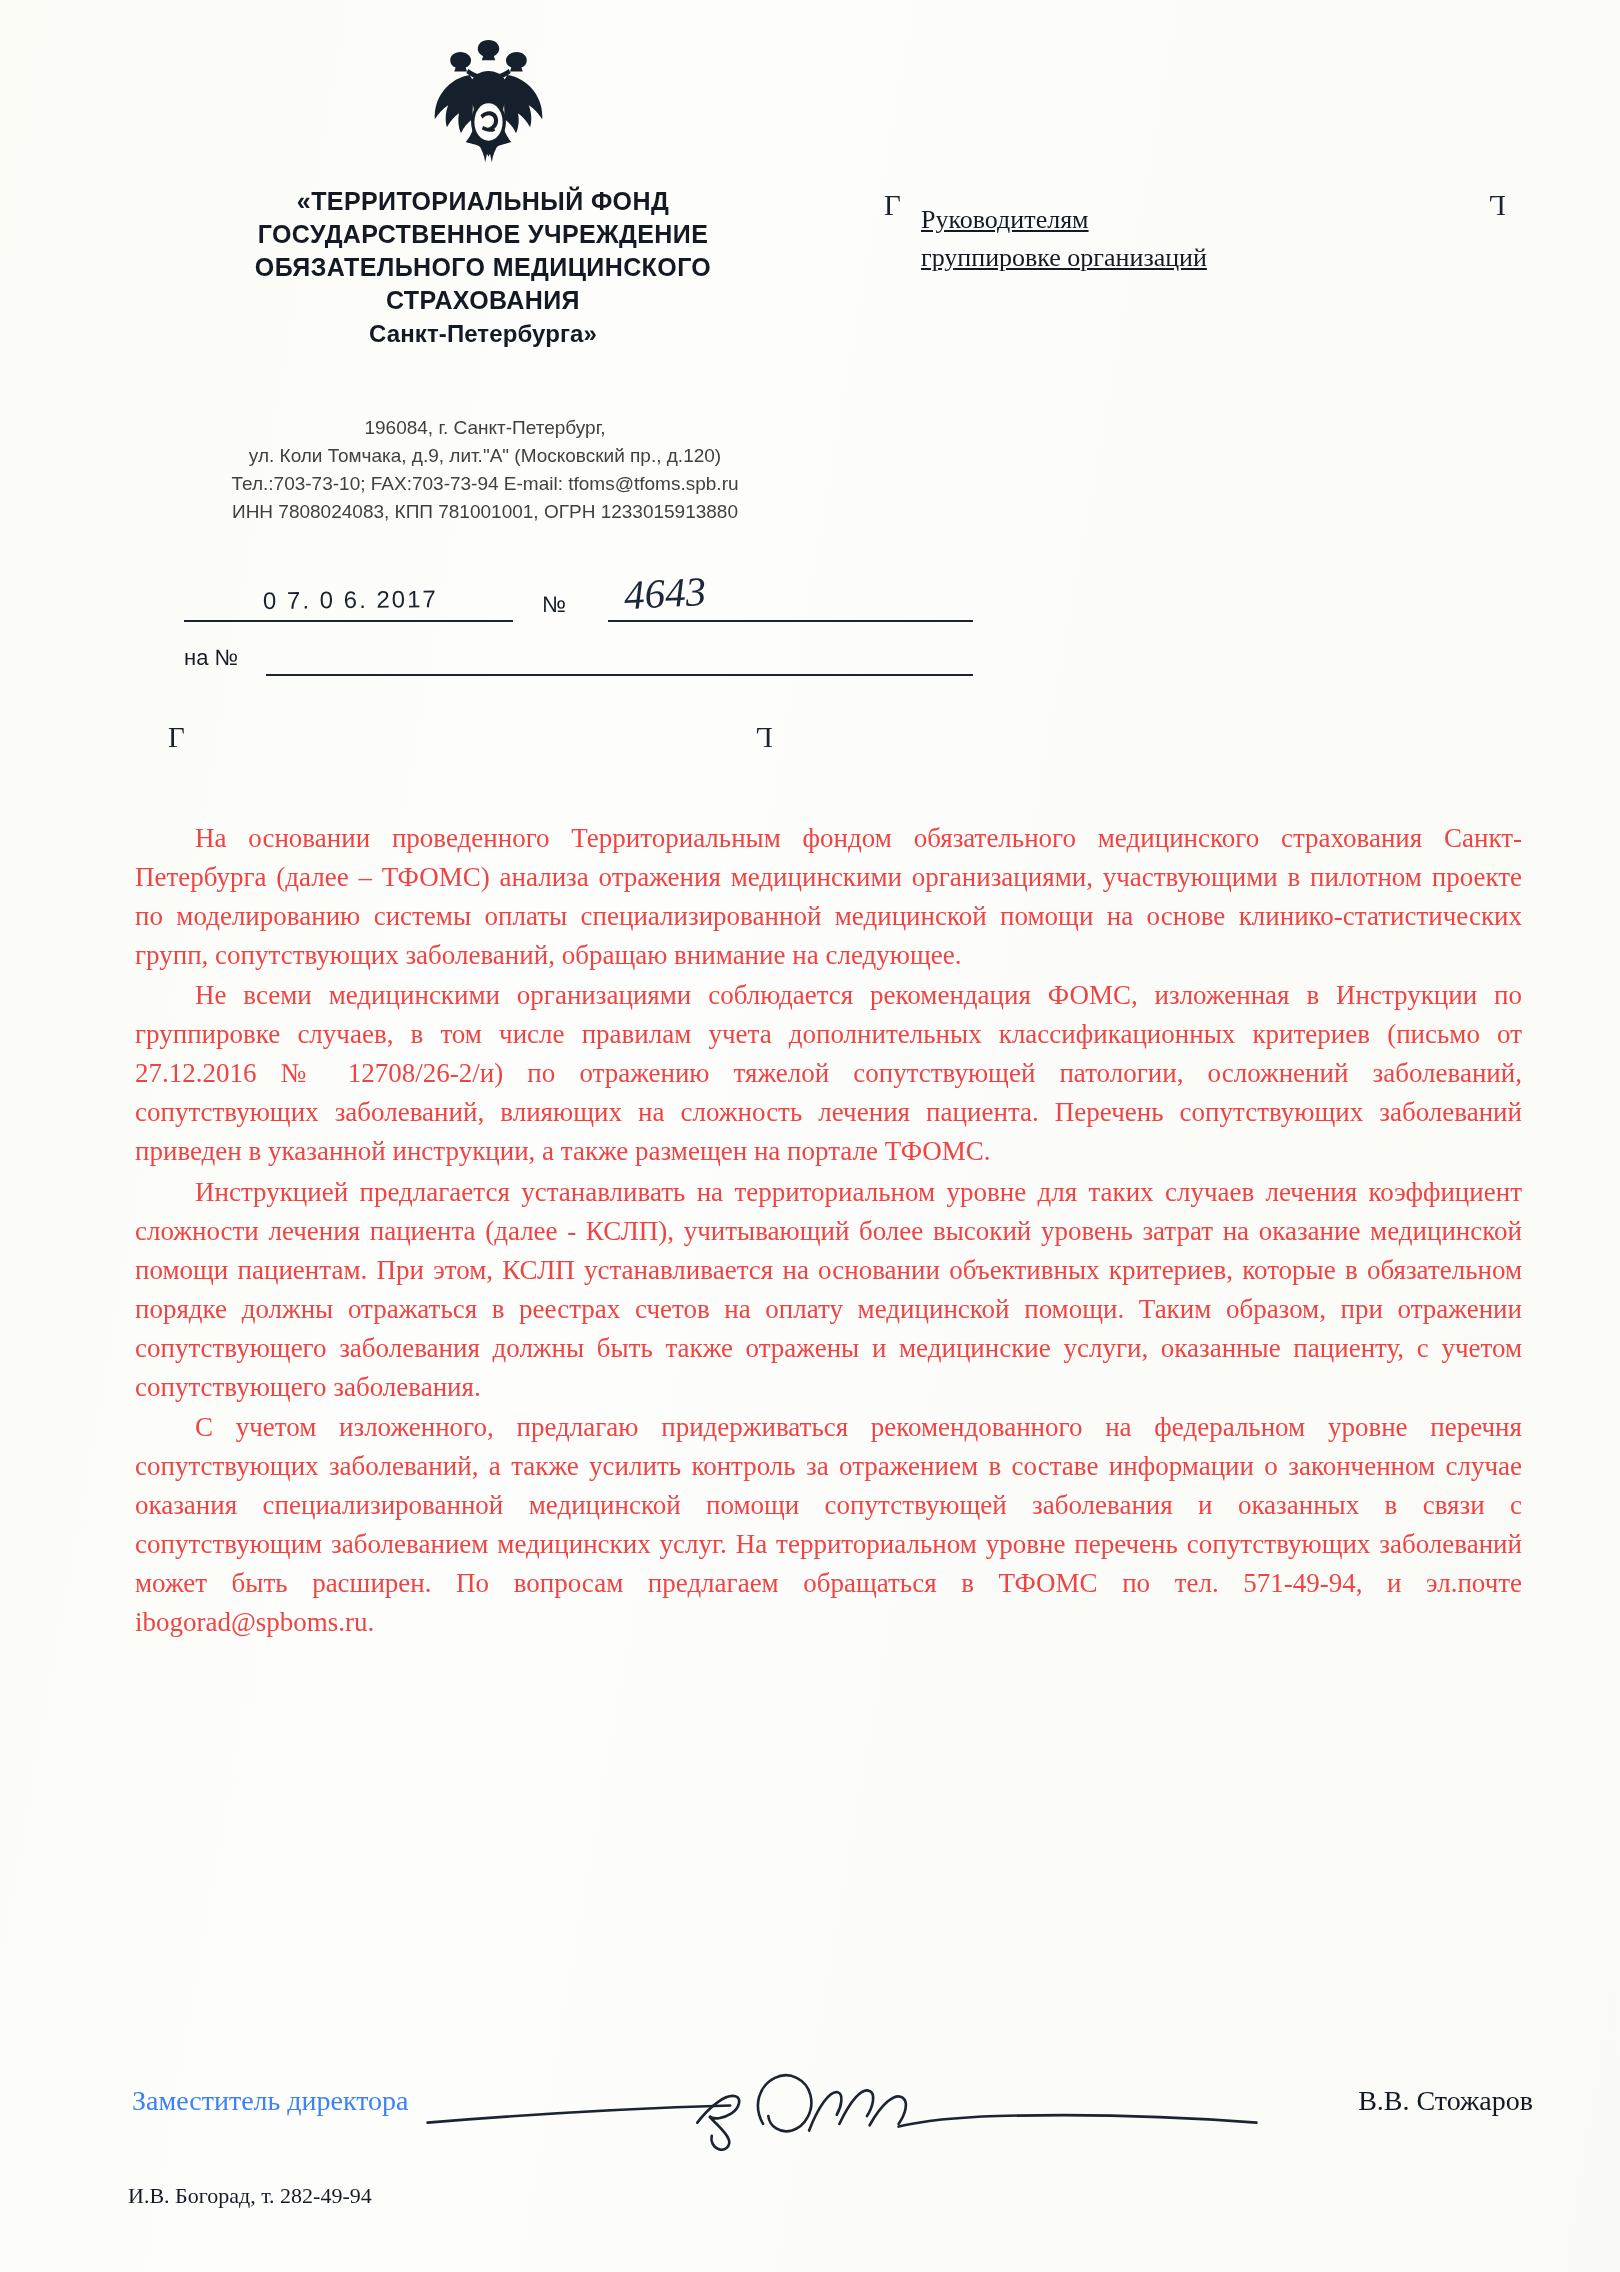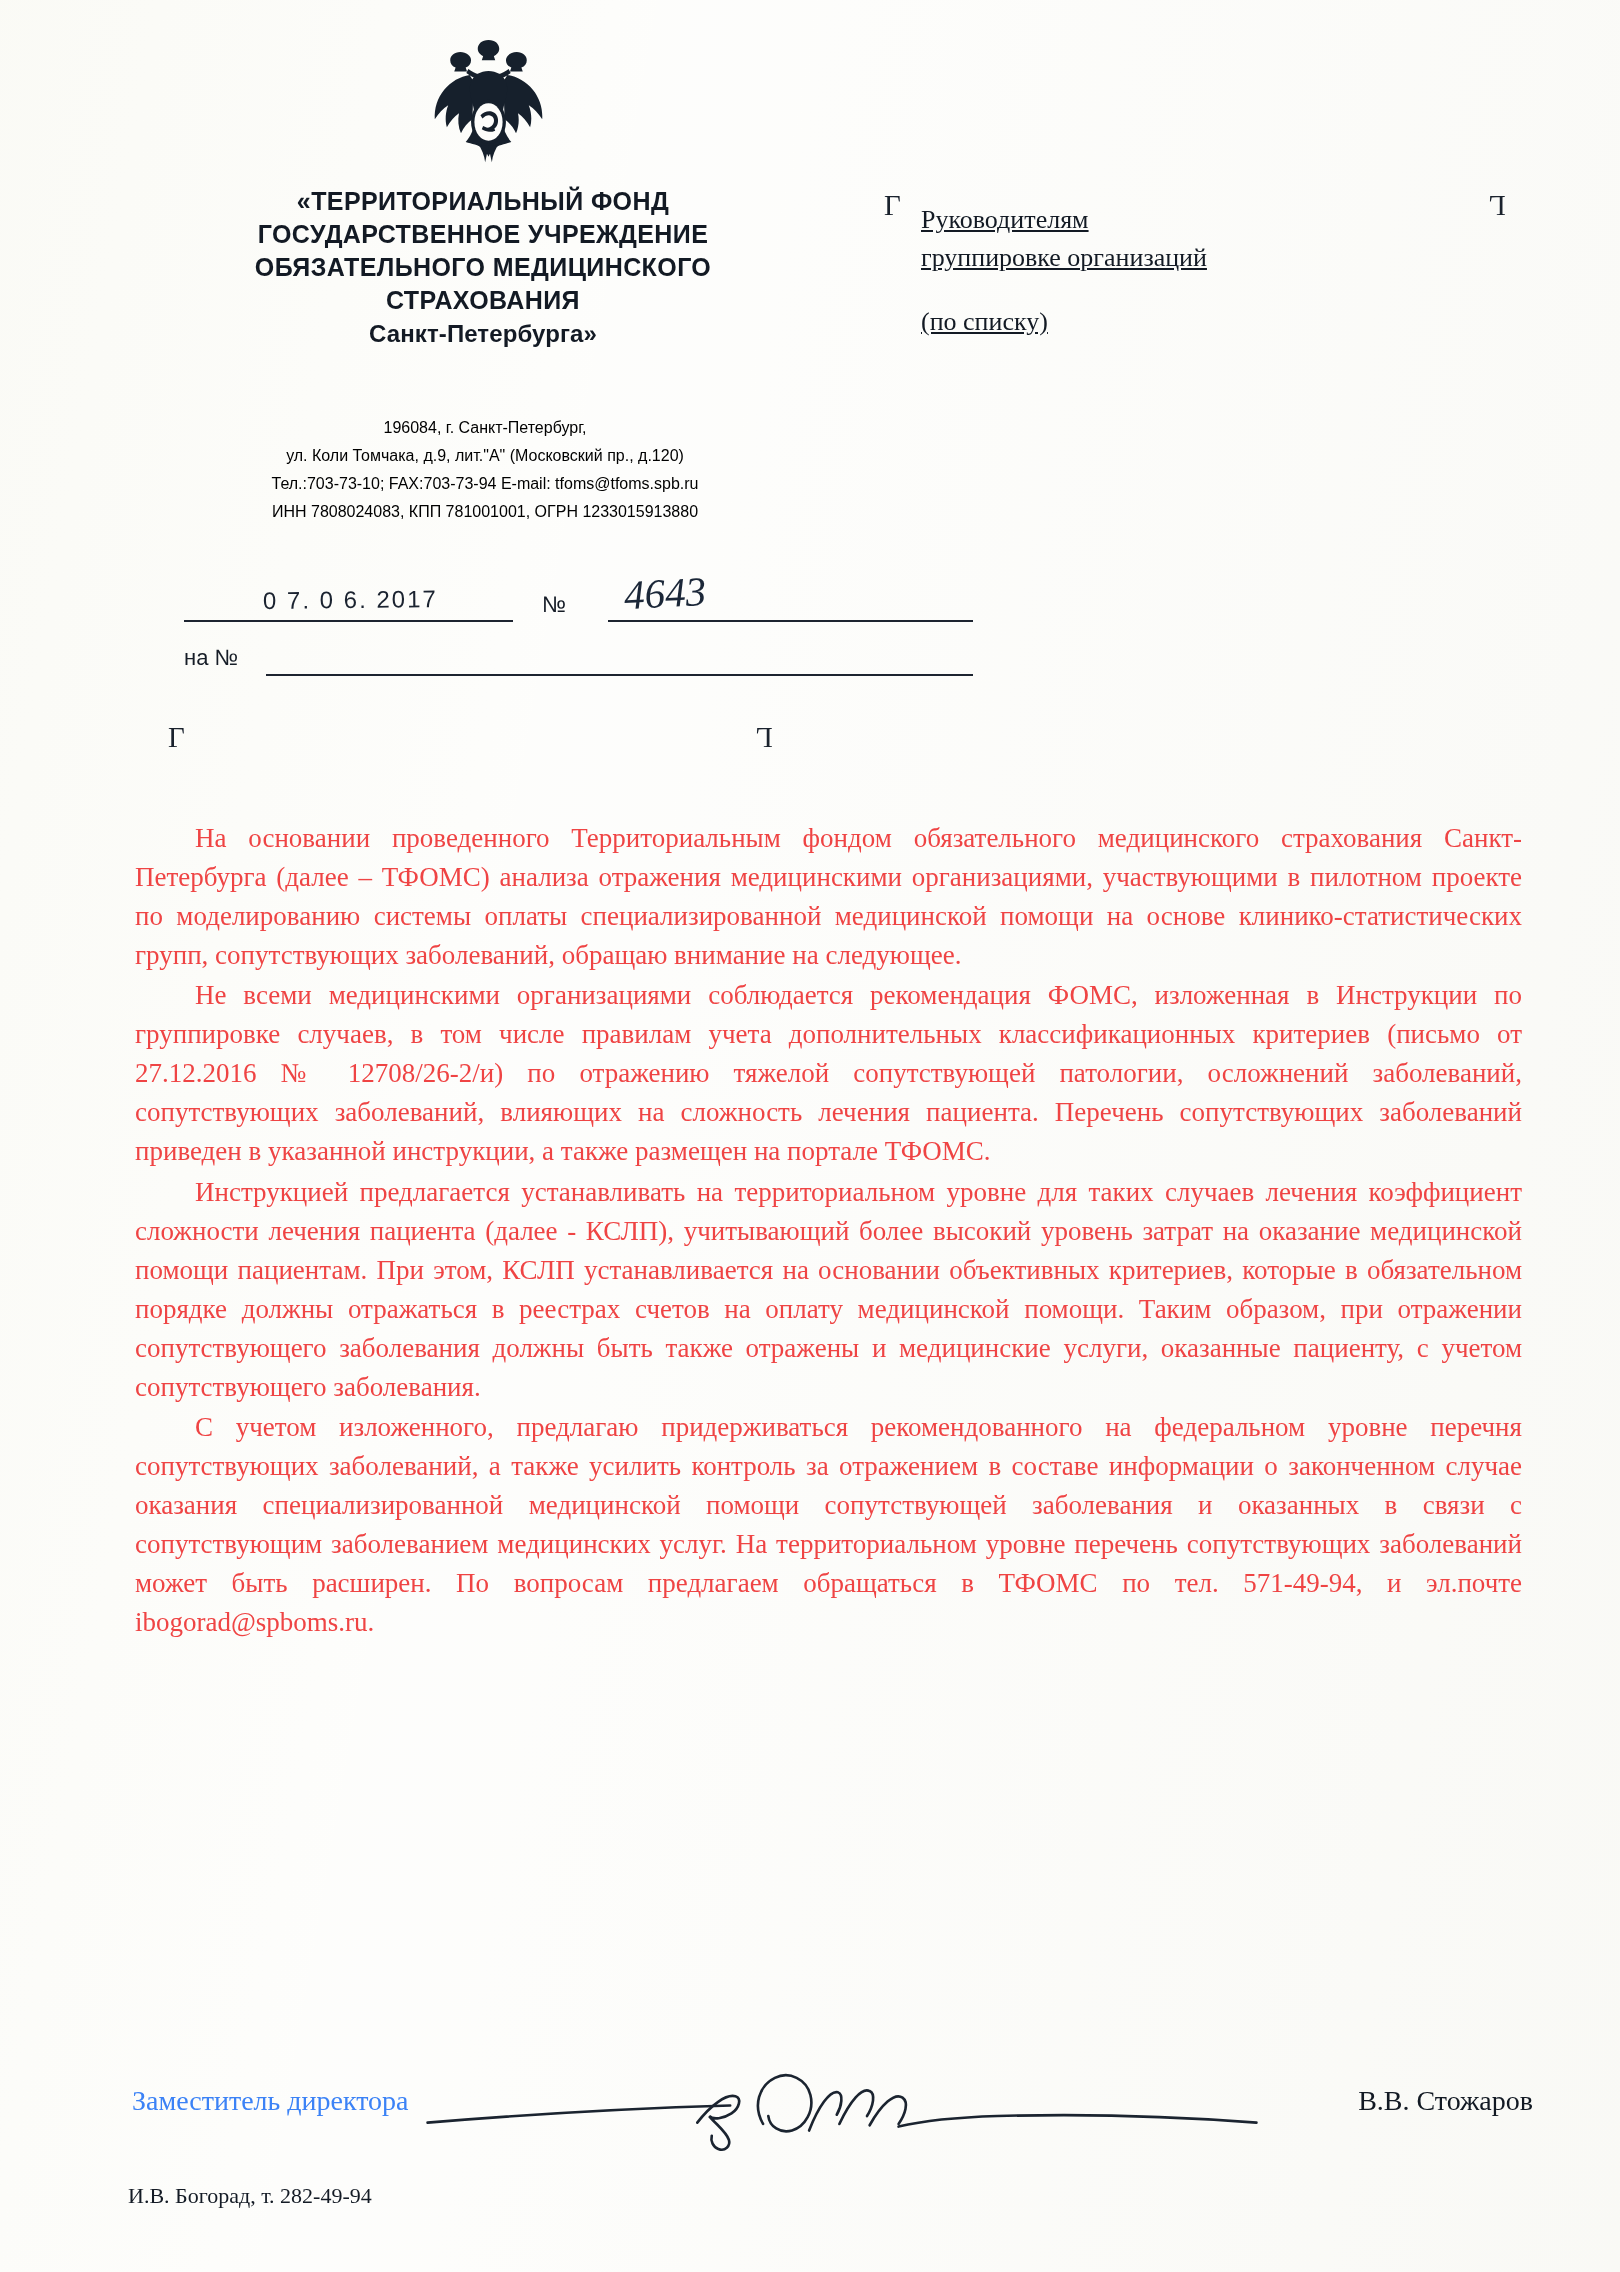--- a/index.html
+++ b/index.html
@@ -53,23 +53,23 @@
   .org-title .ln { display: block; white-space: nowrap; }
   .org-title .ln.small { font-size: 24px; letter-spacing: 0.1px; }
 
   .org-address {
     position: absolute;
     left: 112px;
     top: 414px;
     width: 746px;
     text-align: center;
     font-family: "Liberation Sans", sans-serif;
-    font-size: 16px;
+    font-size: 19px;
     line-height: 28px;
-    color: #000000;
+    color: #404040;
   }
   .org-address .ln { display: block; white-space: nowrap; }
 
   
   .dateline {
     position: absolute;
     left: 164px;
     top: 579px;
     width: 671px;
     height: 46px;
@@ -270,21 +270,20 @@
     <div class="rule"></div>
   </div>
 
   <div class="bracket bk-tl">Г</div>
   <div class="bracket bk-tr">Г</div>
 
   <div class="addr">
     <span class="ln">Руководителям</span>
     <span class="ln">группировке организаций</span>
     <div class="gap"></div>
-    <span class="ln">(по списку)</span>
   </div>
 
   <div class="bracket bk-bl">Г</div>
   <div class="bracket bk-br">Г</div>
 
   <div class="body-text">
     <p>На основании проведенного Территориальным фондом обязательного медицинского страхования Санкт-Петербурга (далее – ТФОМС) анализа отражения медицинскими организациями, участвующими в  пилотном проекте по моделированию системы оплаты специализированной медицинской помощи на основе клинико-статистических групп, сопутствующих заболеваний, обращаю внимание на следующее.</p>
     <p>Не всеми медицинскими организациями соблюдается рекомендация ФОМС, изложенная в Инструкции по группировке случаев, в том числе правилам учета дополнительных классификационных критериев (письмо от 27.12.2016 № 12708/26-2/и) по отражению тяжелой сопутствующей патологии, осложнений заболеваний, сопутствующих заболеваний, влияющих на сложность лечения пациента. Перечень сопутствующих заболеваний приведен в указанной инструкции, а также размещен на портале ТФОМС.</p>
     <p>Инструкцией предлагается устанавливать на территориальном уровне для таких случаев лечения коэффициент сложности лечения пациента (далее - КСЛП), учитывающий более высокий уровень затрат на оказание медицинской помощи пациентам. При этом, КСЛП устанавливается на основании объективных критериев, которые в обязательном порядке должны отражаться в реестрах счетов на оплату медицинской помощи. Таким образом, при отражении сопутствующего заболевания должны быть также отражены и медицинские услуги, оказанные пациенту, с учетом сопутствующего заболевания.</p>
     <p>С учетом изложенного, предлагаю придерживаться рекомендованного на федеральном уровне перечня сопутствующих заболеваний, а также усилить контроль за отражением в составе информации о законченном случае оказания специализированной медицинской помощи сопутствующей заболевания и оказанных в связи с сопутствующим заболеванием медицинских услуг. На территориальном уровне перечень сопутствующих заболеваний может быть расширен. По вопросам предлагаем обращаться в ТФОМС по тел. 571-49-94, и  эл.почте ibogorad@spboms.ru.</p>

